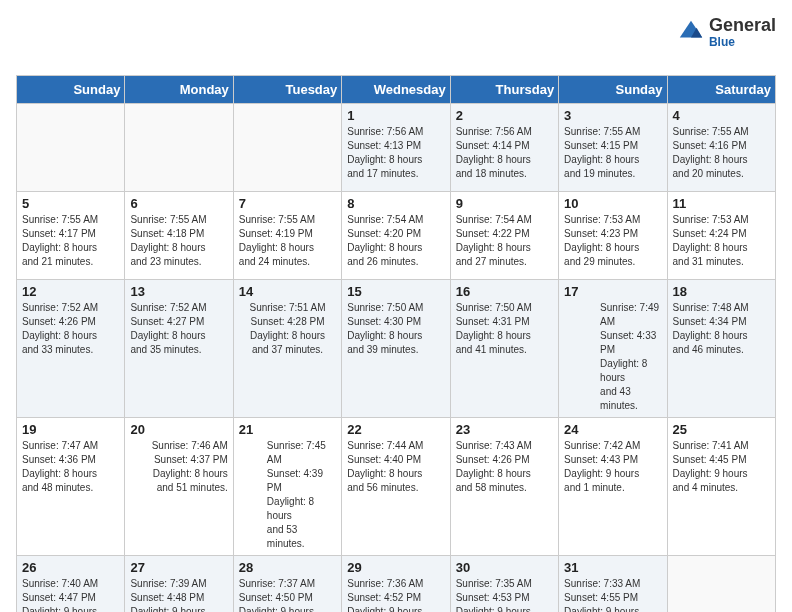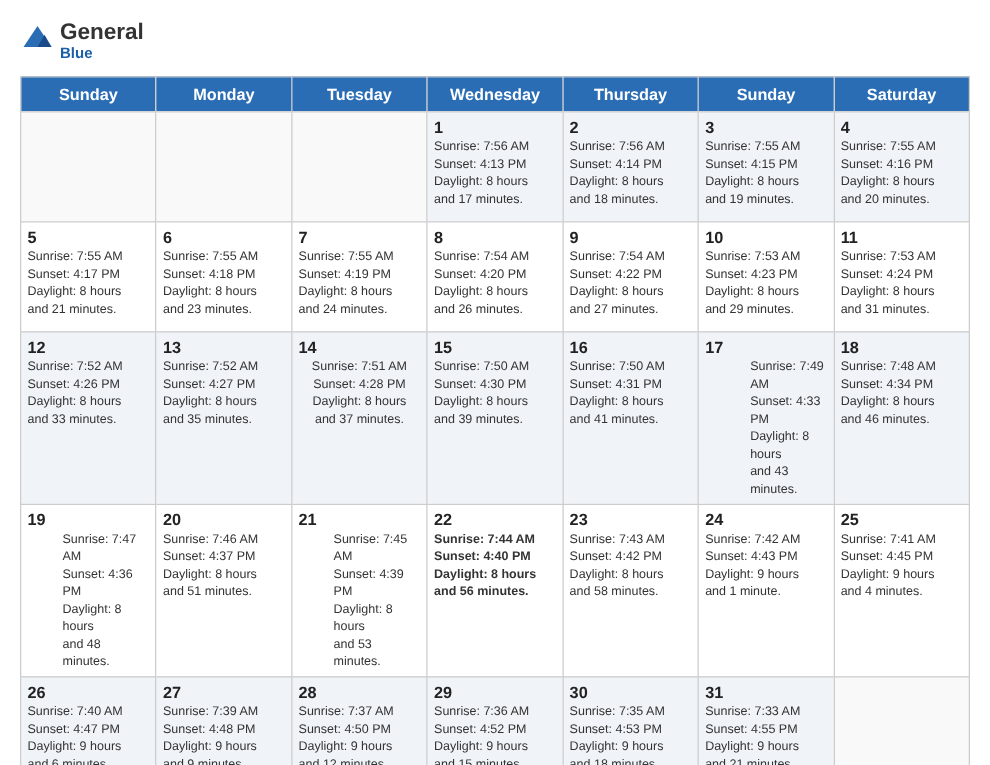--- a/index.html
+++ b/index.html
@@ -6,22 +6,22 @@
     body {
       font-family: Arial, sans-serif;
       background: #fff;
       width: 792px;
       min-height: 612px;
       padding: 16px;
     }
     .header {
       display: flex;
       align-items: flex-start;
-      justify-content: space-between;
-      margin-bottom: 12px;
+      justify-content: flex-end;
+      margin-bottom: 26px;
     }
     .logo {
       display: flex;
       align-items: center;
     }
     .logo-text {
       display: flex;
       flex-direction: column;
       line-height: 1.1;
     }
@@ -56,21 +56,21 @@
       width: 100%;
       border-collapse: collapse;
       table-layout: fixed;
     }
     .calendar thead tr th {
       background: #2a6db5;
       color: #fff;
       font-size: 13px;
       font-weight: bold;
       padding: 6px 4px;
-      text-align: center;
+      text-align: right;
       border: 1px solid #ccc;
     }
     .calendar tbody tr td {
       vertical-align: top;
       border: 1px solid #ccc;
       padding: 4px 5px;
       font-size: 10.5px;
       color: #333;
       height: 88px;
       background: #fff;
@@ -257,50 +257,50 @@
           <span class="day-num">18</span>
           <div class="day-detail" style="white-space: pre-line;">Sunrise: 7:48 AM
 Sunset: 4:34 PM
 Daylight: 8 hours
 and 46 minutes.</div>
         </td>
       </tr>
       <tr>
         <td>
           <span class="day-num">19</span>
-          <div class="day-detail" style="white-space: pre-line; margin-left: 28px;">Sunrise: 7:47 AM
+          <div class="day-detail" style="white-space: pre-line;">Sunrise: 7:47 AM
 Sunset: 4:36 PM
 Daylight: 8 hours
 and 48 minutes.</div>
         </td>
         <td>
           <span class="day-num">20</span>
-          <div class="day-detail" style="white-space: pre-line;">Sunrise: 7:46 AM
+          <div class="day-detail" style="white-space: pre-line; text-align: right;">Sunrise: 7:46 AM
 Sunset: 4:37 PM
 Daylight: 8 hours
 and 51 minutes.</div>
         </td>
         <td>
           <span class="day-num">21</span>
           <div class="day-detail" style="white-space: pre-line; margin-left: 28px;">Sunrise: 7:45 AM
 Sunset: 4:39 PM
 Daylight: 8 hours
 and 53 minutes.</div>
         </td>
         <td>
           <span class="day-num">22</span>
-          <div class="day-detail" style="white-space: pre-line; font-weight: bold;">Sunrise: 7:44 AM
+          <div class="day-detail" style="white-space: pre-line;">Sunrise: 7:44 AM
 Sunset: 4:40 PM
 Daylight: 8 hours
 and 56 minutes.</div>
         </td>
         <td>
           <span class="day-num">23</span>
           <div class="day-detail" style="white-space: pre-line;">Sunrise: 7:43 AM
-Sunset: 4:42 PM
+Sunset: 4:26 PM
 Daylight: 8 hours
 and 58 minutes.</div>
         </td>
         <td>
           <span class="day-num">24</span>
           <div class="day-detail" style="white-space: pre-line;">Sunrise: 7:42 AM
 Sunset: 4:43 PM
 Daylight: 9 hours
 and 1 minute.</div>
         </td>

